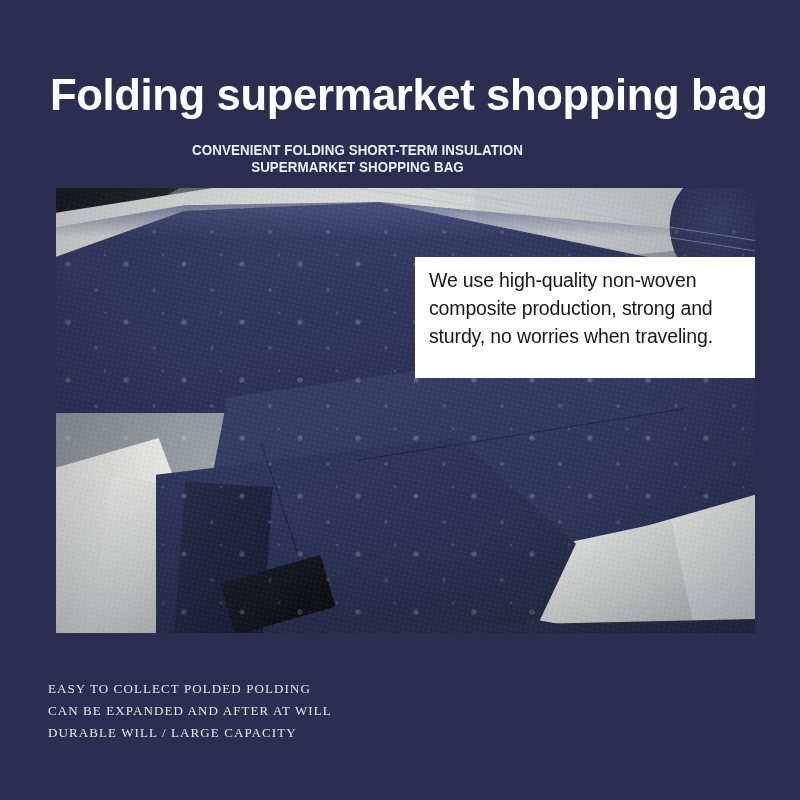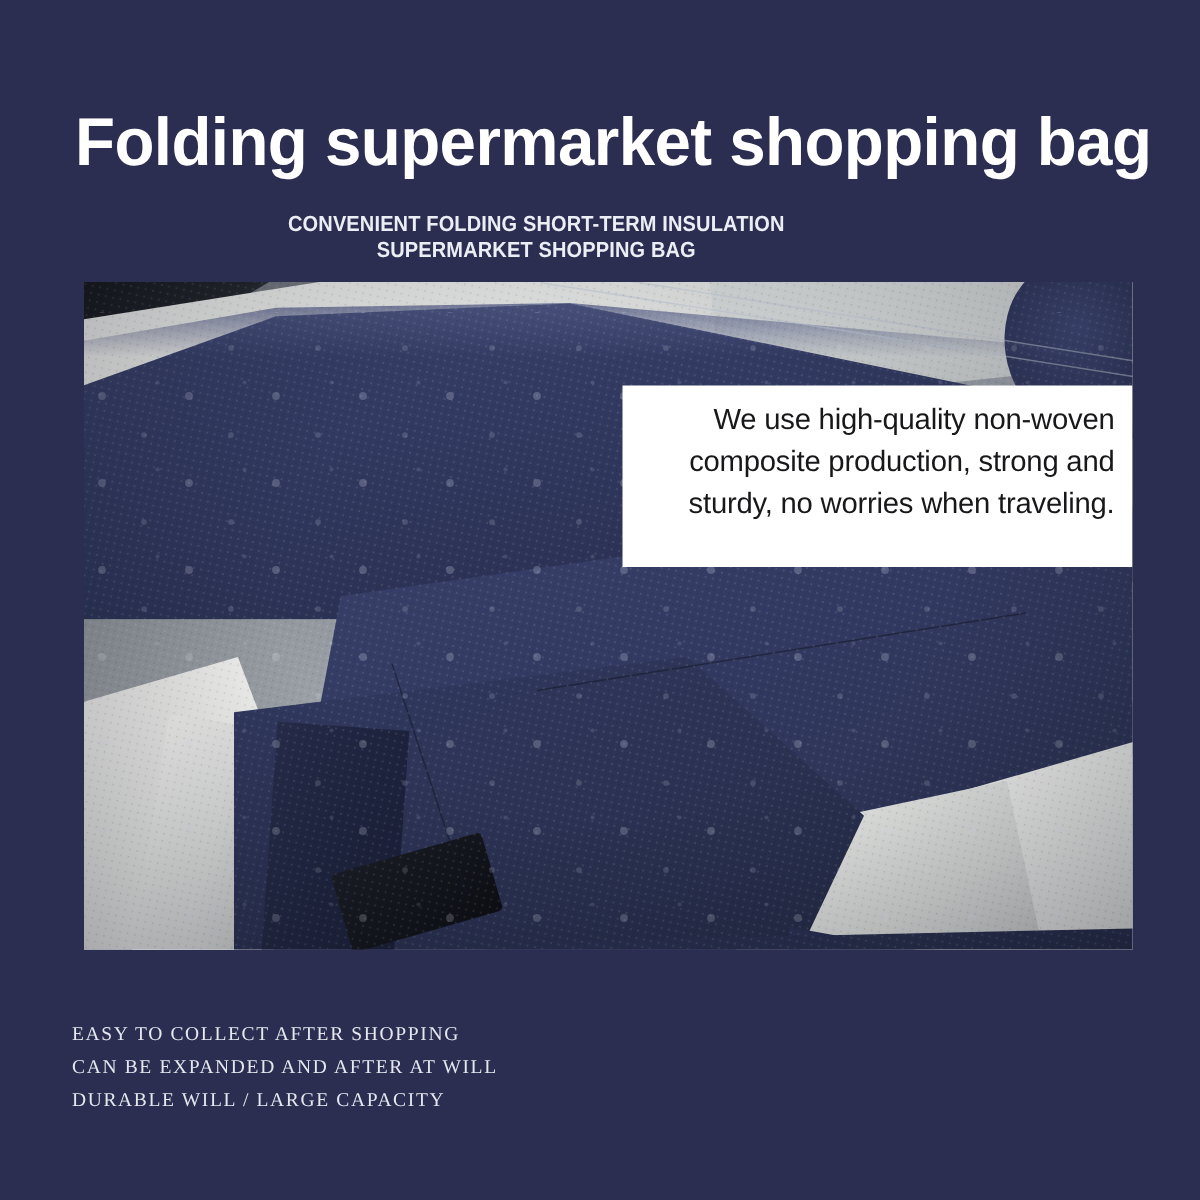--- a/index.html
+++ b/index.html
@@ -200,21 +200,20 @@
   
   .callout {
     position: absolute;
     left: 415px;
     top: 257px;
     width: 340px;
     height: 121px;
     background: #ffffff;
     box-sizing: border-box;
     padding: 9px 12px 0 14px;
-    text-align: right;
   }
   .callout-text {
     font-size: 19.5px;
     line-height: 28px;
     color: #18181a;
     letter-spacing: -0.15px;
   }
 
   
   .features {
@@ -296,16 +295,16 @@
   </svg>
 
   <div class="layer vignette"></div>
 
   <div class="callout" style="left:359px; top:69px;">
     <div class="callout-text">We use high-quality non-woven composite production, strong and sturdy, no worries when traveling.</div>
   </div>
 </div>
 
 <div class="features">
-  <div class="feature-line">EASY TO COLLECT AFTER SHOPPING</div>
+  <div class="feature-line">EASY TO COLLECT POLDED POLDING</div>
   <div class="feature-line">CAN BE EXPANDED AND AFTER AT WILL</div>
   <div class="feature-line">DURABLE WILL / LARGE CAPACITY</div>
 </div>
 
 </body></html>

